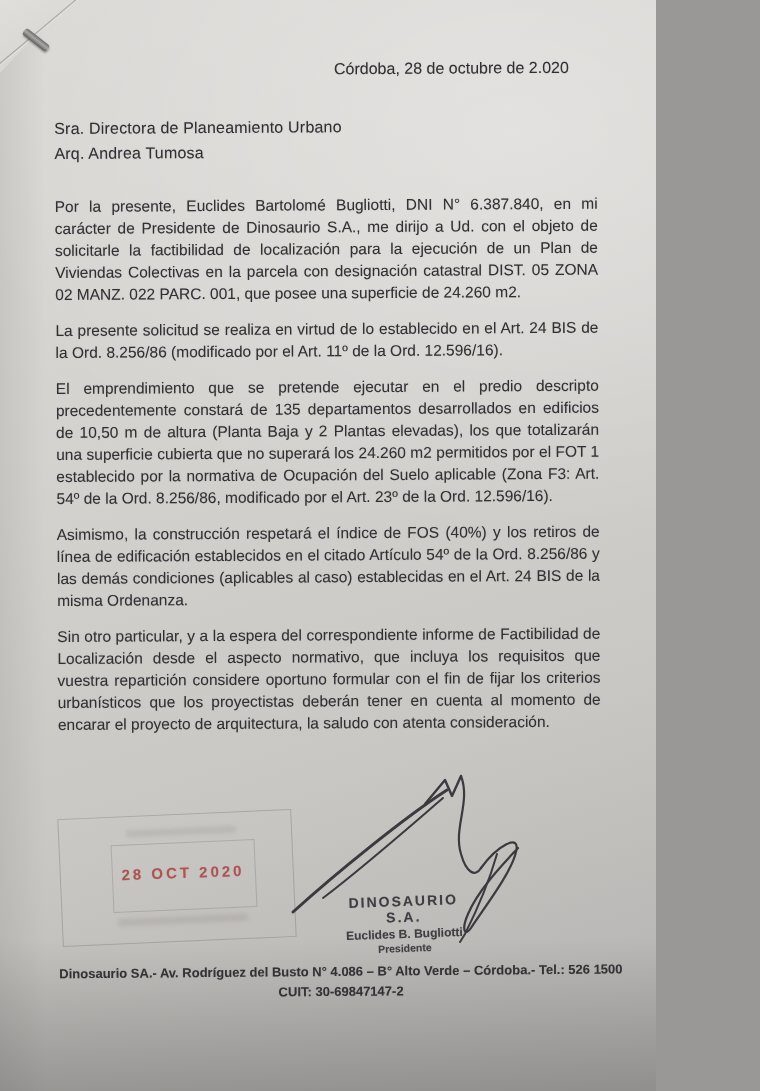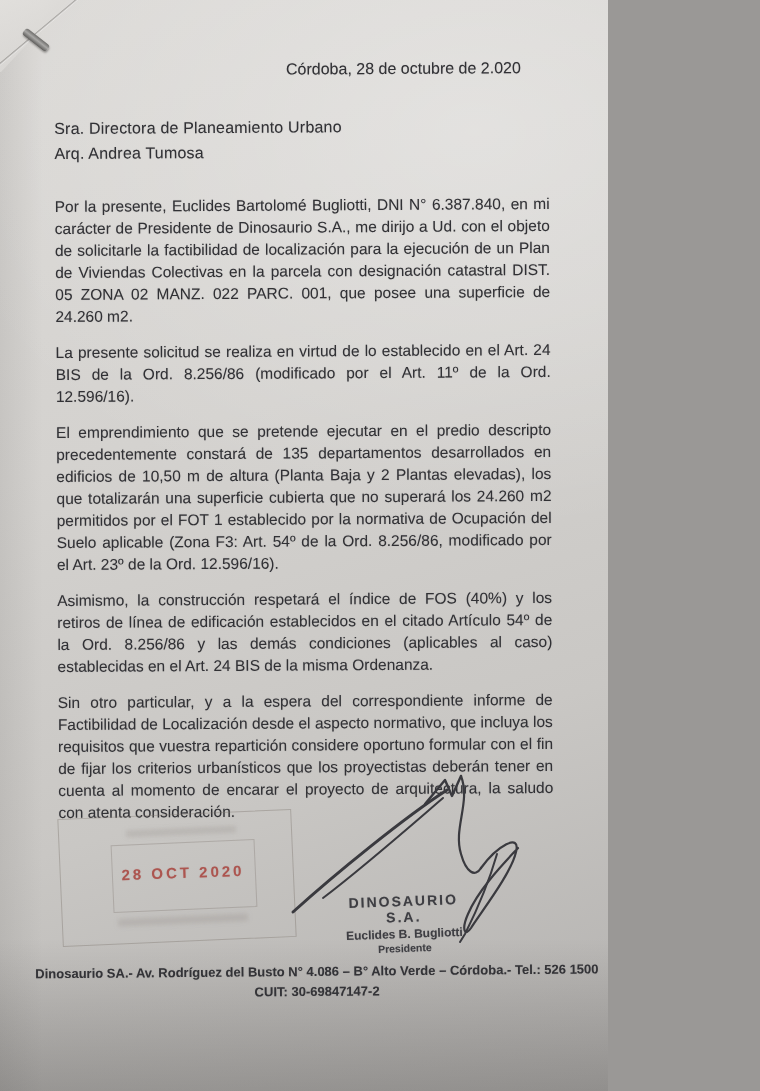--- a/index.html
+++ b/index.html
@@ -2,21 +2,21 @@
 <html><head>
 <meta charset="utf-8">
 <style>
   html, body { margin: 0; padding: 0; }
   body {
     width: 760px; height: 1091px; overflow: hidden;
     font-family: "Liberation Sans", sans-serif;
     background: #9a9896;
   }
   .scan {
-    position: relative; width: 608px; height: 1091px; overflow: hidden;
+    position: relative; width: 656px; height: 1091px; overflow: hidden;
     background:
       linear-gradient(to bottom, rgba(0,0,0,0) 86%, rgba(60,58,56,0.28) 100%),
       linear-gradient(90deg, rgba(70,68,66,0.10) 0%, rgba(0,0,0,0) 7%),
       radial-gradient(ellipse 900px 650px at 78% 12%, rgba(255,255,255,0.30), rgba(255,255,255,0) 62%),
       linear-gradient(163deg, #dbd9d6 0%, #d4d2cf 38%, #c9c7c4 68%, #b2b0ae 100%);
   }
   
   .corner-fold {
     position: absolute; left: 0; top: 0; width: 86px; height: 72px;
     background: linear-gradient(133deg, #e6e4e1 0%, #dcdad7 44%, rgba(0,0,0,0) 45%);

